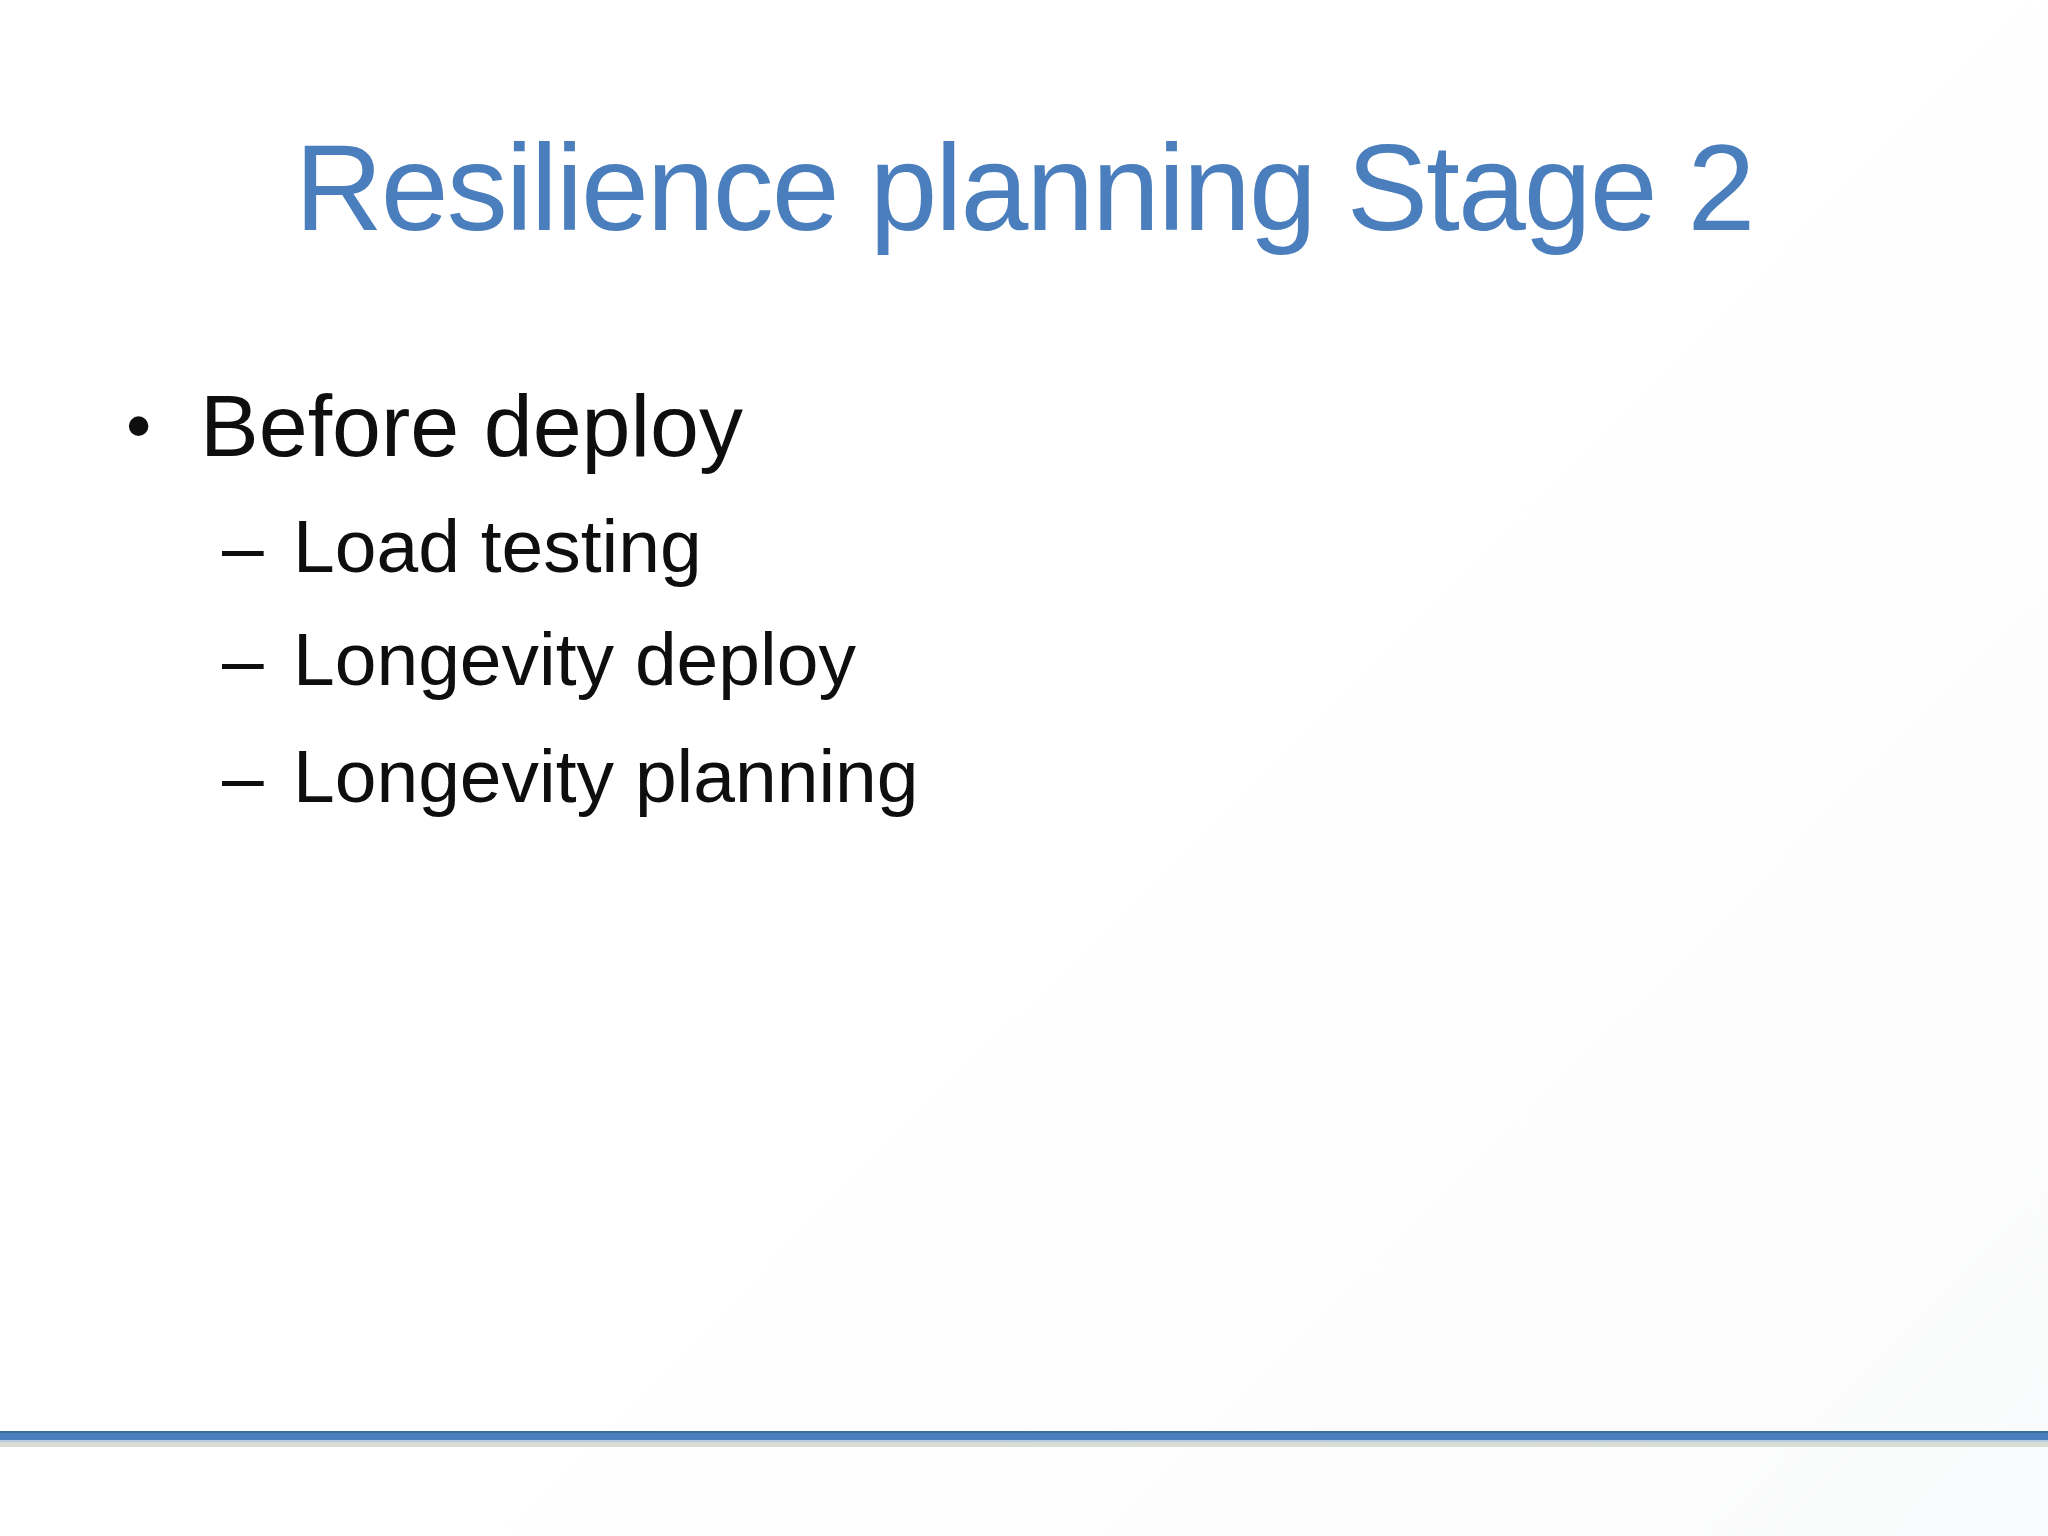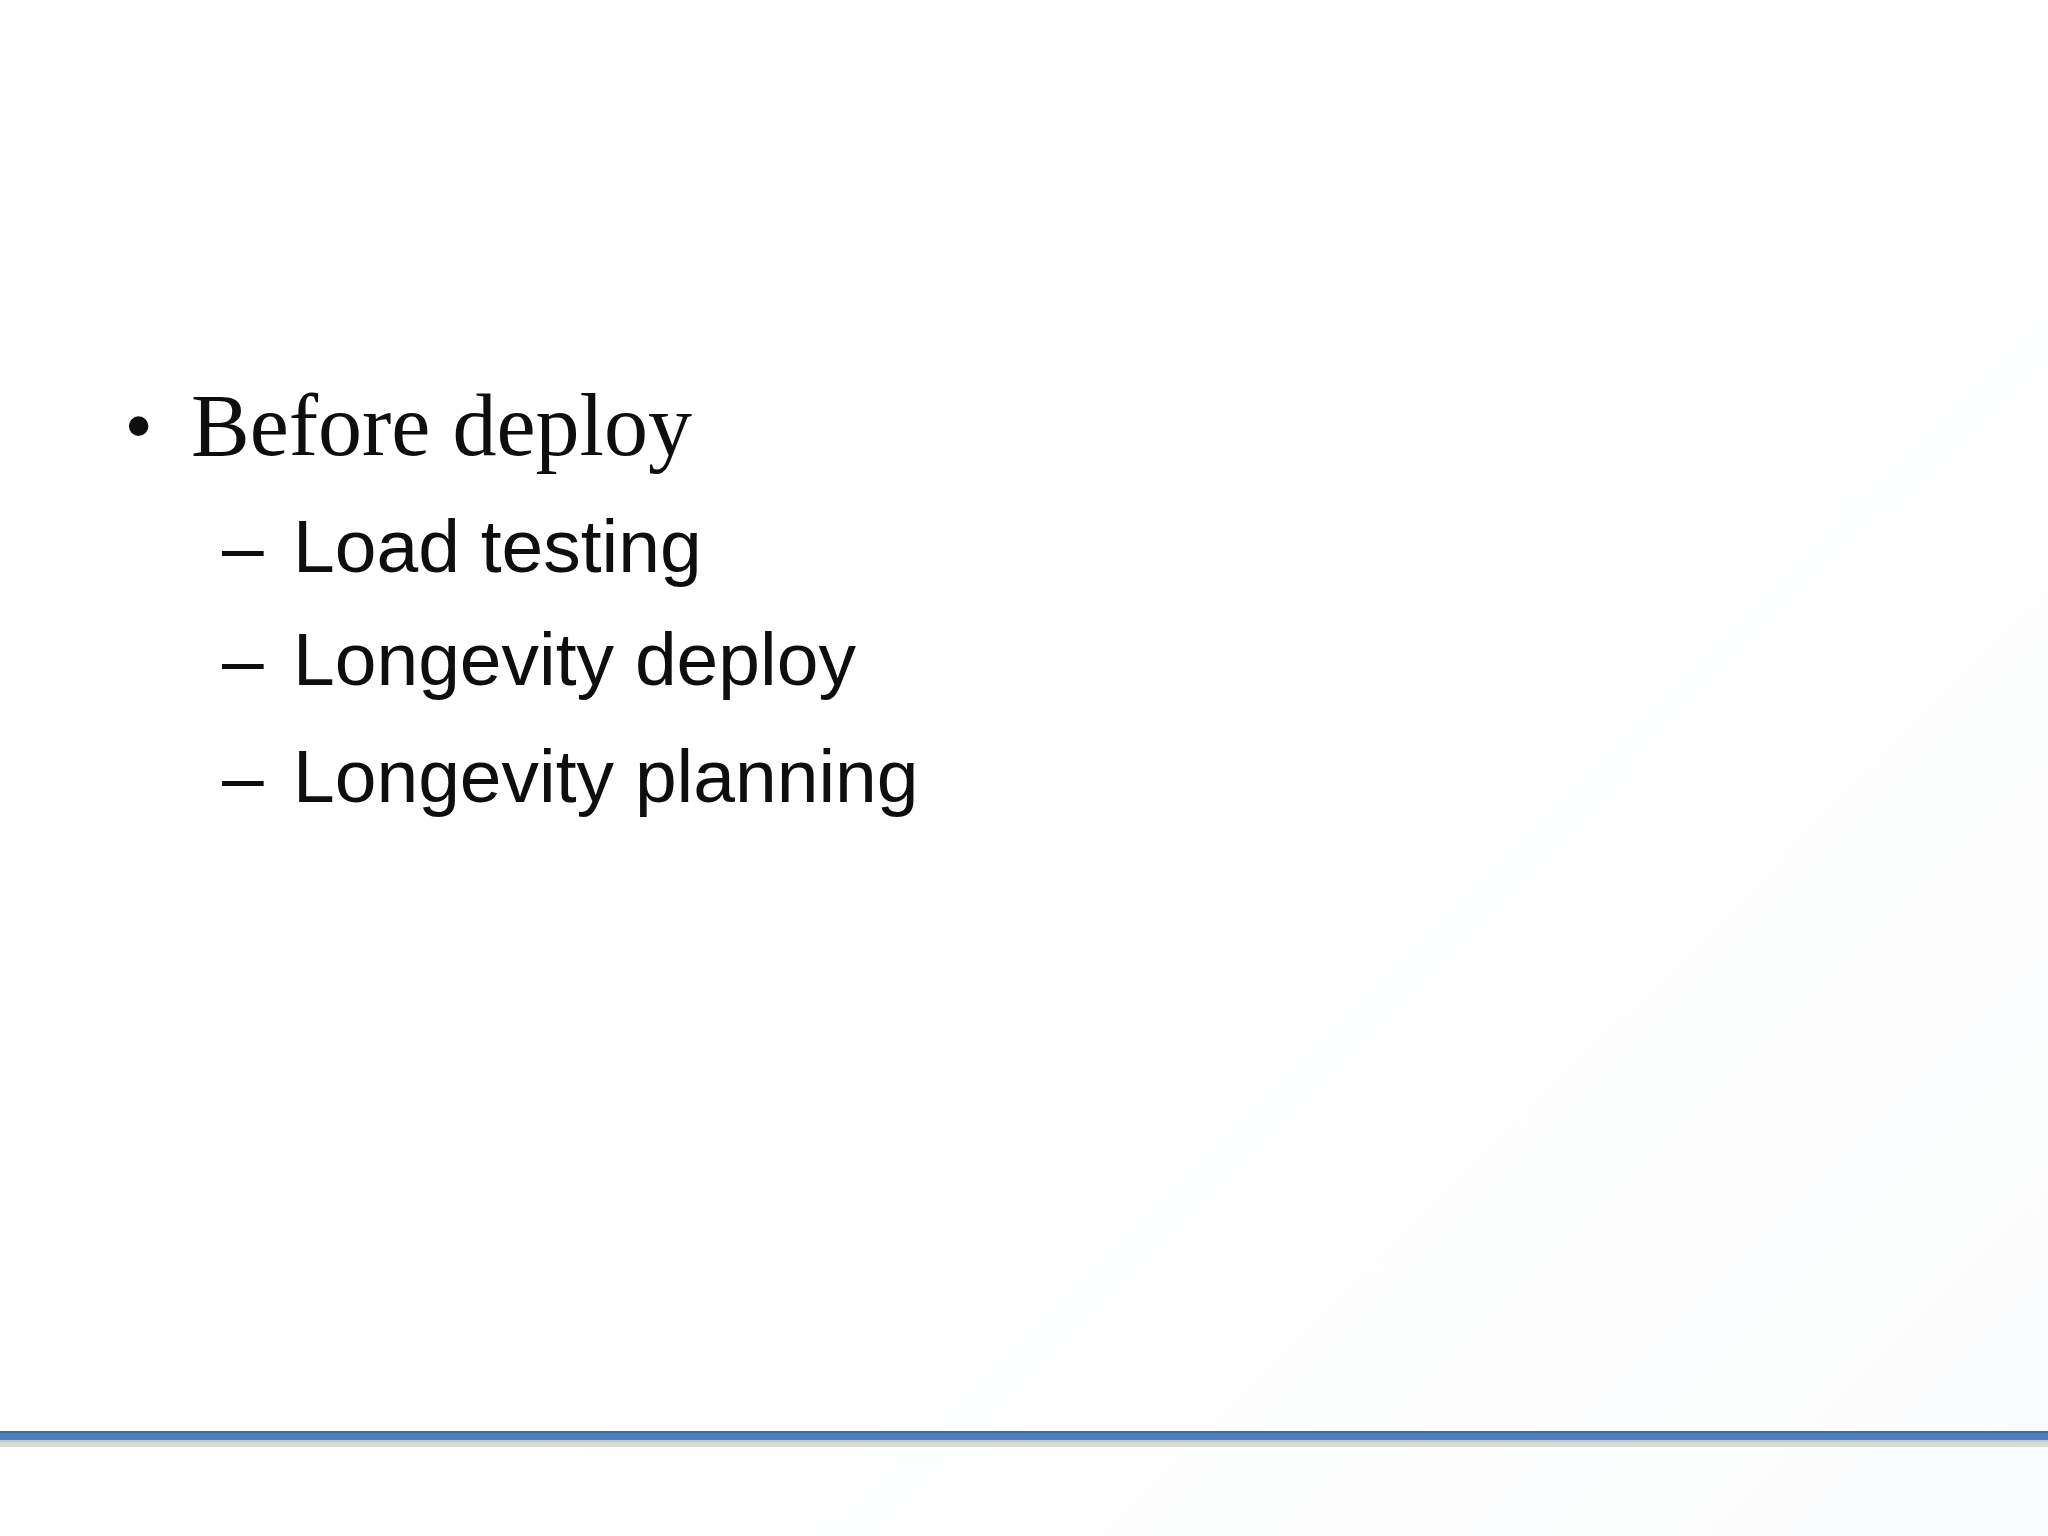--- a/index.html
+++ b/index.html
@@ -45,21 +45,21 @@
     font-size: 75px;
     line-height: 1.2;
   }
   .line .marker {
     position: absolute;
   }
   .line .txt {
     position: absolute;
   }
   .l1 .marker { left: 126px; font-size: 0.82em; line-height: 1.46; }
-  .l1 .txt    { left: 191px; font-family: Liberation Serif, serif; }
+  .l1 .txt    { left: 200px; }
   .l2 .marker { left: 222px; }
   .l2 .txt    { left: 293px; }
   .pos-l1  { top: 373px; }
   .pos-l2a { top: 501px; }
   .pos-l2b { top: 614px; }
   .pos-l2c { top: 731px; }
   .bottom-rule {
     position: absolute;
     left: 0;
     right: 0;
@@ -74,20 +74,21 @@
   .stripe-dark  { top: 0;    height: 2px; background: var(--rule-dark-blue, #3e6b9d); }
   .stripe-blue  { top: 2px;  height: 7px; background: var(--rule-blue, #4a7ebc); }
   .stripe-light { top: 9px;  height: 2px; background: var(--rule-light-blue, #b9cbe2); }
   .stripe-gray  { top: 11px; height: 5px; background: var(--rule-gray-green, #d9ded5); }
 </style>
 </head>
 <body>
 
 <div class="slide">
 
+  <div class="slide-title">Resilience planning Stage 2</div>
 
   <div class="line l1 pos-l1">
     <span class="marker">•</span>
     <span class="txt">Before deploy</span>
   </div>
 
   <div class="line l2 pos-l2a">
     <span class="marker">–</span>
     <span class="txt">Load testing</span>
   </div>

